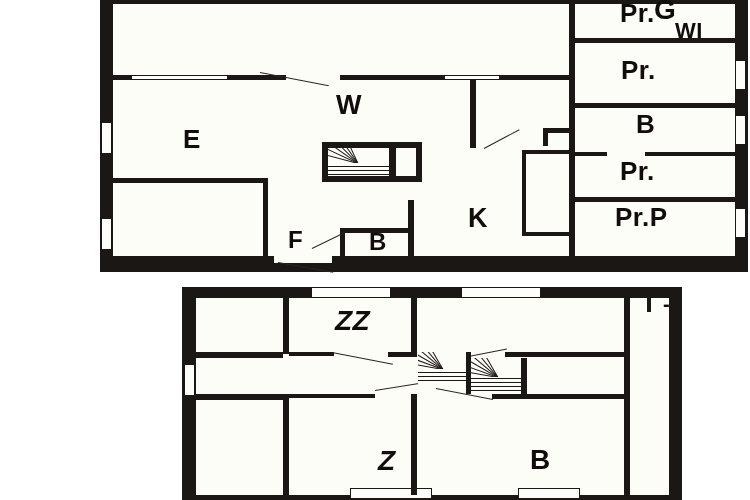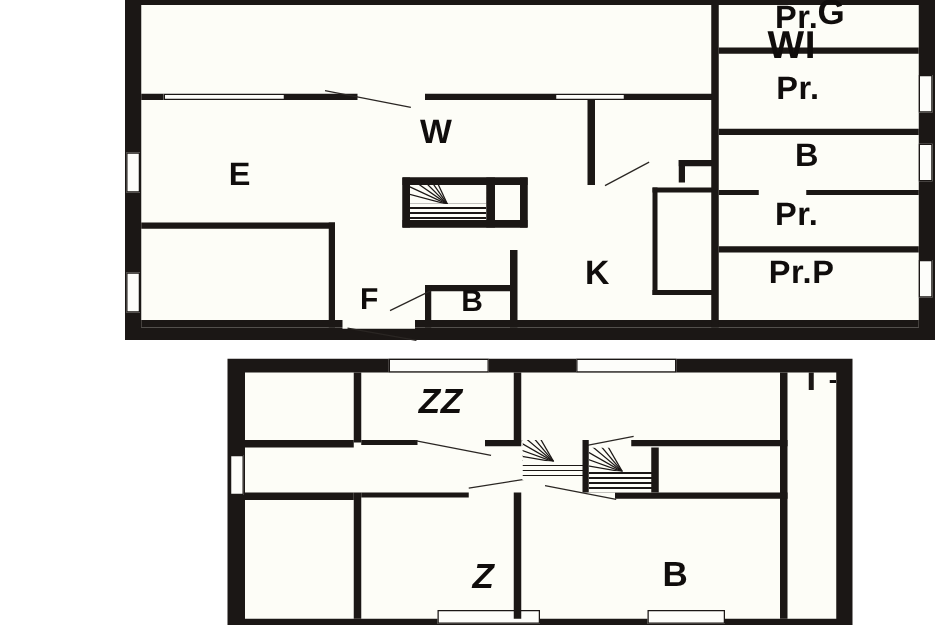--- a/index.html
+++ b/index.html
@@ -187,21 +187,21 @@
     <span class="label" style="left:336px; top:92px; font-size:27px;">W</span>
 
     <span class="label" style="left:468px; top:205px; font-size:27px;">K</span>
 
     <span class="label" style="left:288px; top:228px; font-size:24px;">F</span>
 
     <span class="label" style="left:369px; top:230px; font-size:24px;">B</span>
 
     <span class="label" style="left:620px; top:0px; font-size:26px;">Pr.</span>
     <span class="label" style="left:654px; top:-4px; font-size:28px;">G</span>
-    <span class="label" style="left:614px; top:20px; font-size:31px;text-align:right;">WI</span>
+    <span class="label" style="left:675px; top:20px; font-size:22px;text-align:right;">WI</span>
 
     <span class="label" style="left:621px; top:57px; font-size:26px;">Pr.</span>
 
     <span class="label" style="left:636px; top:111px; font-size:26px;">B</span>
 
     <span class="label" style="left:620px; top:158px; font-size:26px;">Pr.</span>
 
     <span class="label" style="left:615px; top:204px; font-size:26px;">Pr.P</span>
   </div>
 

